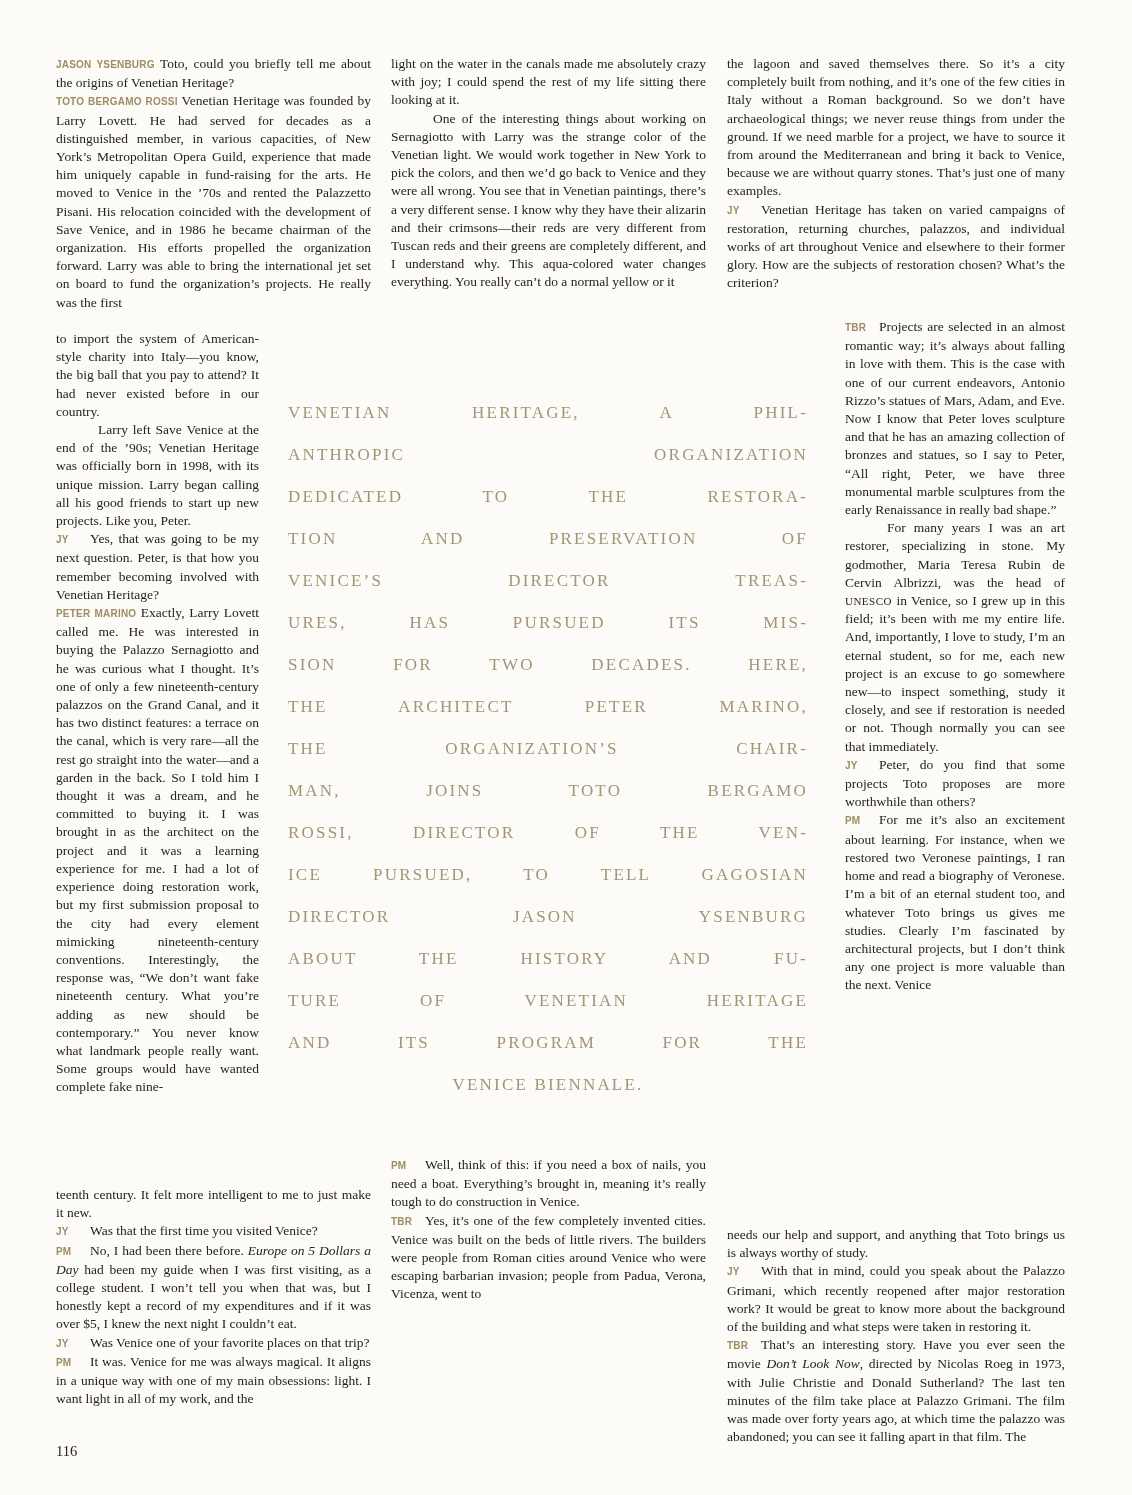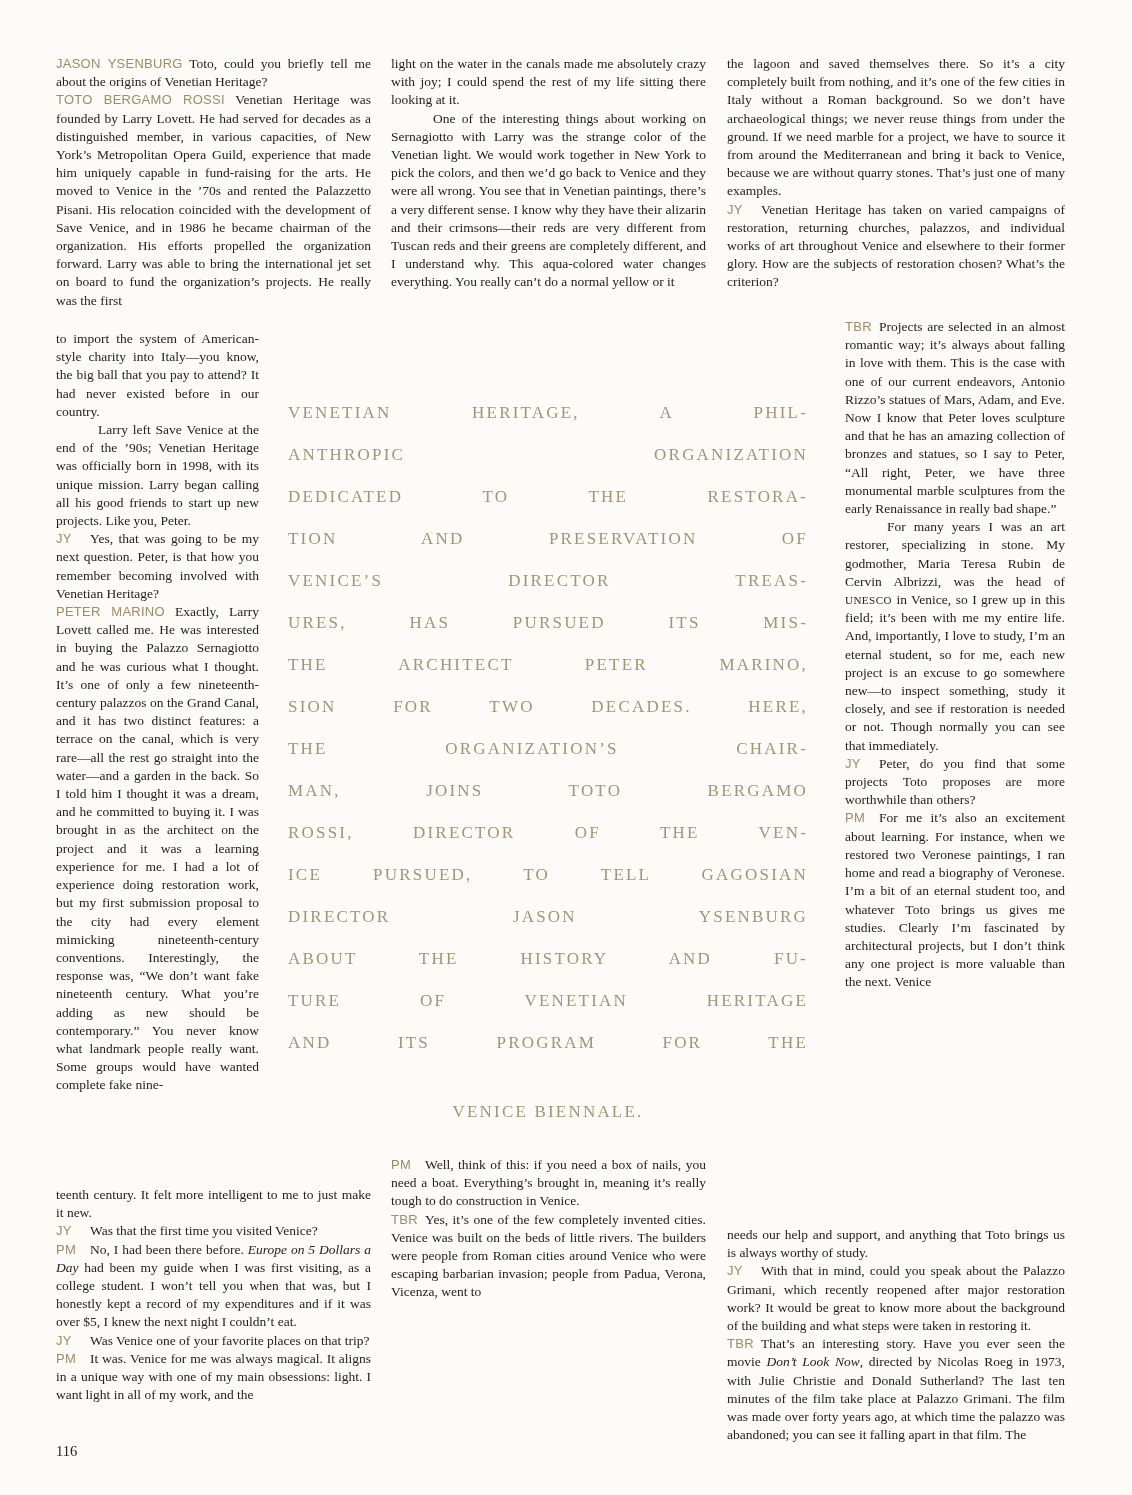--- a/index.html
+++ b/index.html
@@ -13,22 +13,22 @@
   .block {
     position: absolute;
     font-size: 13.5px;
     line-height: 18.2px;
     text-align: justify;
   }
   .block p { margin: 0; }
   .block p.indent { text-indent: 42px; }
   .speaker {
     font-family: "Liberation Sans", sans-serif;
-    font-weight: normal;
-    font-size: 13px;
+    font-weight: bold;
+    font-size: 10px;
     letter-spacing: 0.02em;
     color: var(--accent, #9e8c64);
   }
   .speaker.code { display: inline-block; min-width: 34px; }
   .sc { font-size: 0.82em; letter-spacing: 0.04em; margin-top: 12px; }
   em { font-style: italic; }
 
   
   .b-c1t { left: 56px;  top: 55px;   width: 315px; }
   .b-c1m { left: 56px;  top: 330px;  width: 203px; height: 856px; overflow: hidden; }
@@ -42,21 +42,21 @@
   .pullquote {
     position: absolute;
     left: 288px; top: 392px; width: 520px;
     font-size: 17px;
     line-height: 42px;
     letter-spacing: 2.2px;
     color: var(--quote, #a39476);
     font-family: "Liberation Serif", serif;
   }
   .pq-line { text-align: justify; text-align-last: justify; }
-  .pq-line.last { text-align-last: center; margin-top: 27px; }
+  .pq-line.last { text-align-last: center; }
 
   .pagenum {
     position: absolute;
     left: 56px; top: 1443px;
     font-size: 14.5px;
     color: var(--body, #26231f);
   }
 </style>
 </head>
 <body style="--bg: #fcfbf7; --body: #26231f; --accent: #9e8c64; --quote: #a39476;">
@@ -102,22 +102,22 @@
     <p><span class="speaker code">TBR</span>That’s an interesting story. Have you ever seen the movie <em>Don’t Look Now</em>, directed by Nicolas Roeg in 1973, with Julie Christie and Donald Sutherland? The last ten minutes of the film take place at Palazzo Grimani. The film was made over forty years ago, at which time the palazzo was abandoned; you can see it falling apart in that film. The</p>
   </section>
 
 <div class="pullquote">
     <div class="pq-line">VENETIAN HERITAGE, A PHIL-</div>
     <div class="pq-line">ANTHROPIC ORGANIZATION</div>
     <div class="pq-line">DEDICATED TO THE RESTORA-</div>
     <div class="pq-line">TION AND PRESERVATION OF</div>
     <div class="pq-line">VENICE’S DIRECTOR TREAS-</div>
     <div class="pq-line">URES, HAS PURSUED ITS MIS-</div>
+    <div class="pq-line">SION FOR TWO DECADES. HERE,</div>
     <div class="pq-line">THE ARCHITECT PETER MARINO,</div>
-    <div class="pq-line">SION FOR TWO DECADES. HERE,</div>
     <div class="pq-line">THE ORGANIZATION’S CHAIR-</div>
     <div class="pq-line">MAN, JOINS TOTO BERGAMO</div>
     <div class="pq-line">ROSSI, DIRECTOR OF THE VEN-</div>
     <div class="pq-line">ICE PURSUED, TO TELL GAGOSIAN</div>
     <div class="pq-line">DIRECTOR JASON YSENBURG</div>
     <div class="pq-line">ABOUT THE HISTORY AND FU-</div>
     <div class="pq-line">TURE OF VENETIAN HERITAGE</div>
     <div class="pq-line">AND ITS PROGRAM FOR THE</div>
     <div class="pq-line last">VENICE BIENNALE.</div>
   </div>

